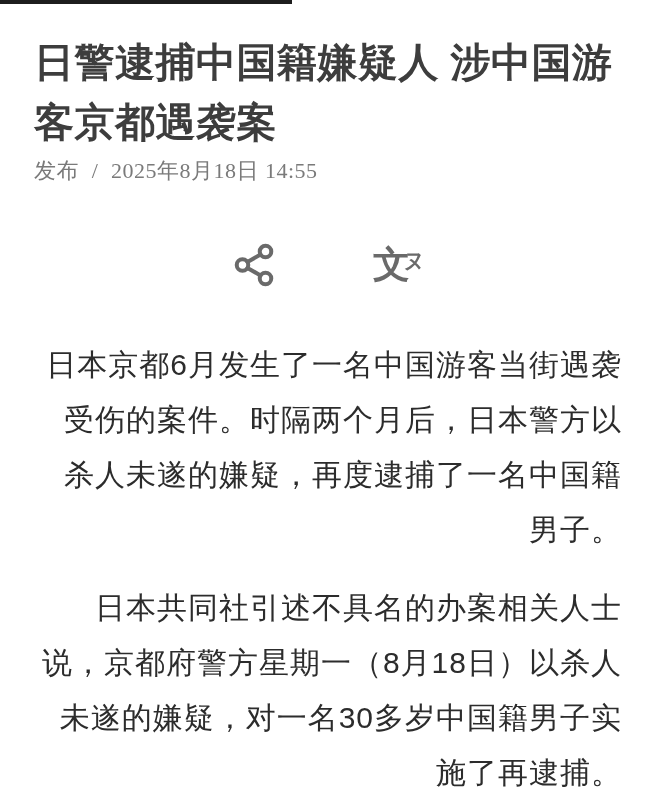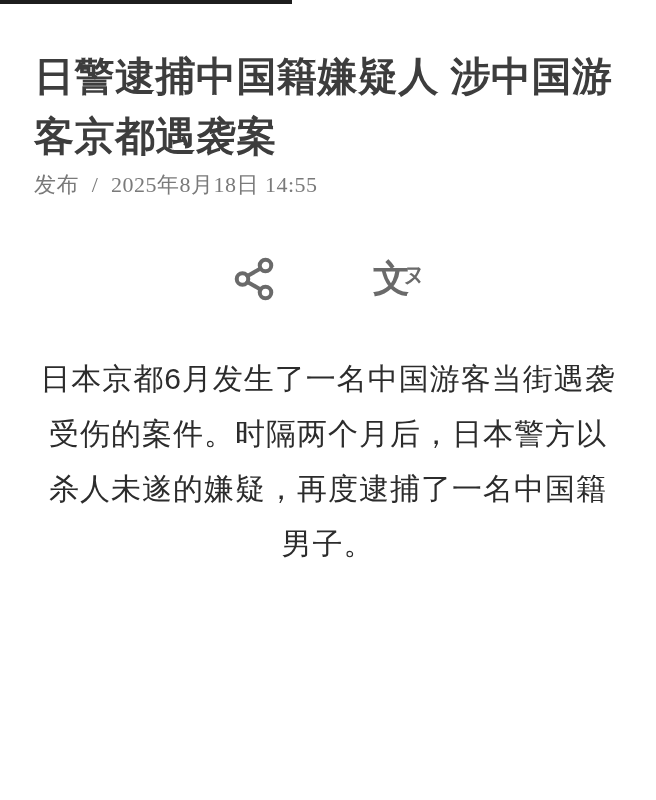--- a/index.html
+++ b/index.html
@@ -19,21 +19,21 @@
     top: 0;
     left: 0;
     width: 292px;
     height: 4px;
     background: #1d1d1d;
   }
 
   .content { padding: 0 34px; }
 
   .article-title {
-    margin-top: 46px;
+    margin-top: 32px;
     font-size: 40px;
     line-height: 60px;
     font-weight: 700;
     color: #3d3d3d;
     letter-spacing: 0.5px;
   }
 
   .publish-meta {
     margin-top: 4px;
     font-size: 22px;
@@ -90,21 +90,21 @@
     color: #6a6a6a;
   }
 
   .article-body { margin-top: 48px; }
   .article-body p {
     font-size: 30px;
     line-height: 55px;
     letter-spacing: 1px;
     color: #2c2c2c;
     margin-bottom: 23px;
-    text-align: center;
+    text-align: right;
   }
   .article-body p:last-child { margin-bottom: 0; }
 </style>
 </head>
 <body>
 
 <div class="page">
 
   <div class="progress-bar"></div>
 
@@ -134,16 +134,17 @@
 
       <button class="icon-btn translate-btn">
         <span class="translate-main">文</span>
         <span class="translate-small">ヌ</span>
       </button>
 
     </div>
 
     <div class="article-body">
       <p>日本京都6月发生了一名中国游客当街遇袭受伤的案件。时隔两个月后，日本警方以杀人未遂的嫌疑，再度逮捕了一名中国籍男子。</p>
+      <p>日本共同社引述不具名的办案相关人士说，京都府警方星期一（8月18日）以杀人未遂的嫌疑，对一名30多岁中国籍男子实施了再逮捕。</p>
     </div>
 
   </div>
 </div>
 
 </body></html>

